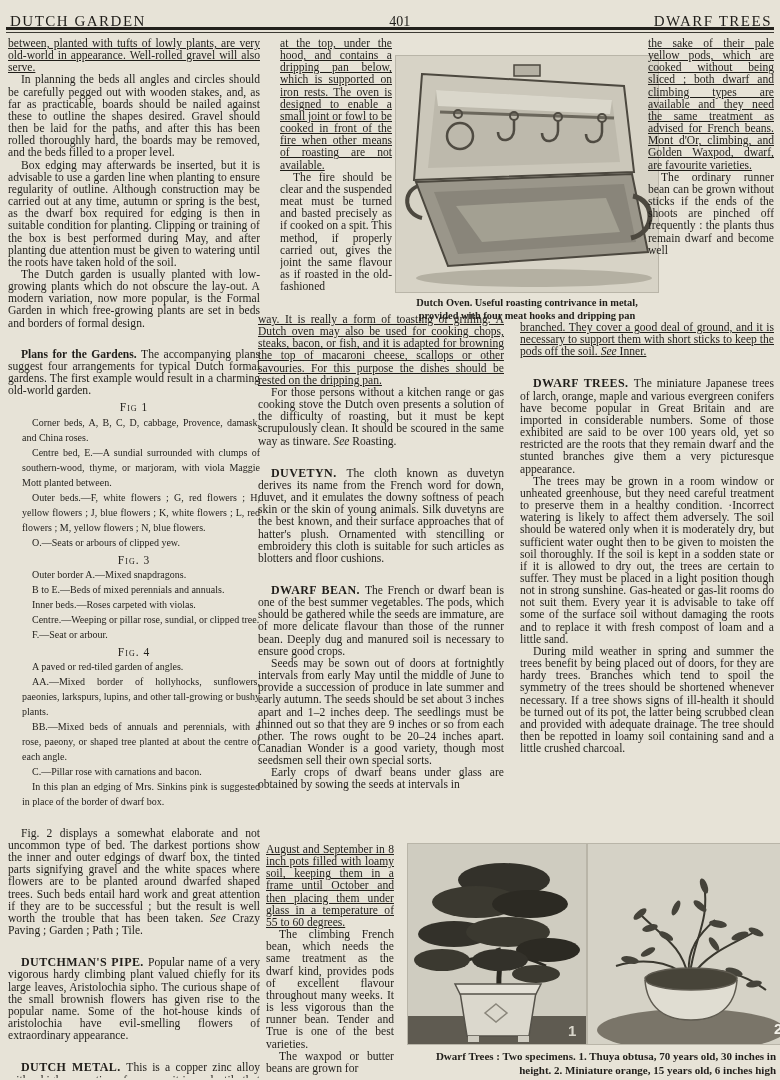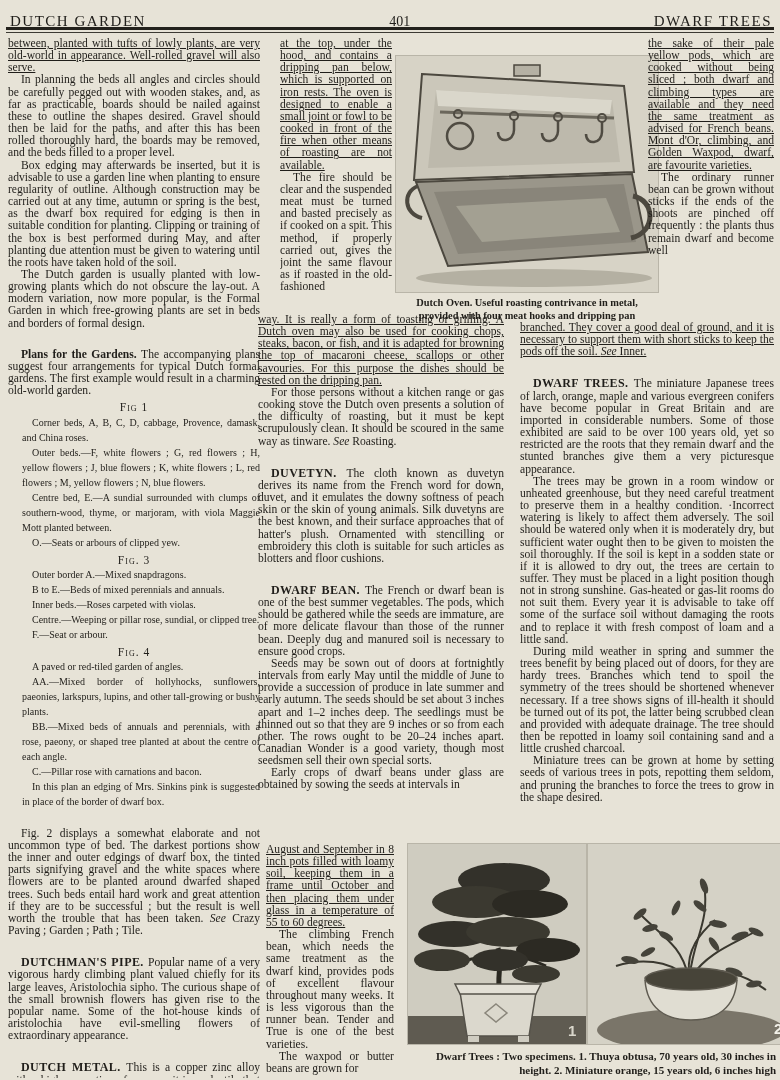--- a/index.html
+++ b/index.html
@@ -69,22 +69,22 @@
   <div class="rule-thin"></div>
 
   <div class="col col1">
       <p class="flush"><span>between, planted with tufts of lowly plants, are very old-world in appearance.  Well-rolled gravel will also serve.</span></p>
       <p><span>In planning the beds all angles and circles should be carefully pegged out with wooden stakes, and, as far as practicable, boards should be nailed against these to outline the shapes desired.  Gravel should then be laid for the paths, and after this has been rolled thoroughly hard, the boards may be removed, and the beds filled to a proper level.</span></p>
       <p><span>Box edging may afterwards be inserted, but it is advisable to use a garden line when planting to ensure regularity of outline. Although construction may be carried out at any time, autumn or spring is the best, as the dwarf box required for edging is then in suitable condition for planting.  Clipping or training of the box is best performed during May, and after planting due attention must be given to watering until the roots have taken hold of the soil.</span></p>
       <p><span>The Dutch garden is usually planted with low-growing plants which do not obscure the lay-out.  A modern variation, now more popular, is the Formal Garden in which free-growing plants are set in beds and borders of formal design.</span></p>
       <p class="entry"><span class="b">Plans for the Gardens.  </span><span>The accompanying plans suggest four arrangements for typical Dutch formal gardens.  The first example would result in a charming old-world garden.</span></p>
       <p class="fighead"><span>Fig 1</span></p>
       <p class="fig"><span>Corner beds, A, B, C, D, cabbage, Provence, damask, and China roses.</span></p>
+      <p class="fig"><span>Centre bed, E.—A sundial surrounded with clumps of southern-wood, thyme, or marjoram, with viola Maggie Mott planted between.</span></p>
       <p class="fig"><span>Outer beds.—F, white flowers ;  G, red flowers ; H, yellow flowers ;  J, blue flowers ;  K, white flowers ; L, red flowers ;  M, yellow flowers ;  N, blue flowers.</span></p>
-      <p class="fig"><span>Centre bed, E.—A sundial surrounded with clumps of southern-wood, thyme, or marjoram, with viola Maggie Mott planted between.</span></p>
       <p class="fig"><span>O.—Seats or arbours of clipped yew.</span></p>
       <p class="fighead"><span>Fig. 3</span></p>
       <p class="fig"><span>Outer border A.—Mixed snapdragons.</span></p>
       <p class="fig"><span>B to E.—Beds of mixed perennials and annuals.</span></p>
       <p class="fig"><span>Inner beds.—Roses carpeted with violas.</span></p>
       <p class="fig"><span>Centre.—Weeping or pillar rose, sundial, or clipped tree.</span></p>
       <p class="fig"><span>F.—Seat or arbour.</span></p>
       <p class="fighead"><span>Fig. 4</span></p>
       <p class="fig"><span>A paved or red-tiled garden of angles.</span></p>
       <p class="fig"><span>AA.—Mixed border of hollyhocks, sunflowers, paeonies, larkspurs, lupins, and other tall-growing or bushy plants.</span></p>
@@ -146,21 +146,20 @@
       <p class="entry"><span class="lead">DWARF BEAN.  </span><span>The French or dwarf bean is one of the best summer vegetables. The pods, which should be gathered while the seeds are immature, are of more delicate flavour than those of the runner bean.  Deeply dug and manured soil is necessary to ensure good crops.</span></p>
       <p><span>Seeds may be sown out of doors at fortnightly intervals from early May until the middle of June to provide a succession of produce in late summer and early autumn. The seeds should be set about 3 inches apart and 1–2 inches deep.  The seedlings must be thinned out so that they are 9 inches or so from each other.  The rows ought to be 20–24 inches apart.  Canadian Wonder is a good variety, though most seedsmen sell their own special sorts.</span></p>
       <p><span>Early crops of dwarf beans under glass are obtained by sowing the seeds at intervals in</span></p>
     </div>
 
   <div class="col col3wide">
       <p class="flush"><span>branched.  They cover a good deal of ground, and it is necessary to support them with short sticks to keep the pods off the soil.  </span><span class="i">See</span><span> Inner.</span></p>
       <p class="entry"><span class="lead">DWARF TREES.  </span><span>The miniature Japanese trees of larch, orange, maple and various evergreen conifers have become popular in Great Britain and are imported in considerable numbers.  Some of those exhibited are said to be over 100 years old, yet so restricted are the roots that they remain dwarf and the stunted branches give them a very picturesque appearance.</span></p>
       <p><span>The trees may be grown in a room window or unheated greenhouse, but they need careful treatment to preserve them in a healthy condition. ·Incorrect watering is likely to affect them adversely.  The soil should be watered only when it is moderately dry, but sufficient water ought then to be given to moisten the soil thoroughly.  If the soil is kept in a sodden state or if it is allowed to dry out, the trees are certain to suffer.  They must be placed in a light position though not in strong sunshine. Gas-heated or gas-lit rooms do not suit them. Every year it is advisable to take off some of the surface soil without damaging the roots and to replace it with fresh compost of loam and a little sand.</span></p>
       <p><span>During mild weather in spring and summer the trees benefit by being placed out of doors, for they are hardy trees.  Branches which tend to spoil the symmetry of the trees should be shortened whenever necessary.  If a tree shows signs of ill-health it should be turned out of its pot, the latter being scrubbed clean and provided with adequate drainage.  The tree should then be repotted in loamy soil containing sand and a little crushed charcoal.</span></p>
-      <p><span>Miniature trees can be grown at home by setting seeds of various trees in pots, repotting them seldom, and pruning the branches to force the trees to grow in the shape desired.</span></p>
     </div>
 
   <div class="col col2bot">
       <p class="flush"><span>August and September in 8 inch pots filled with loamy soil, keeping them in a frame until October and then placing them under glass in a temperature of 55 to 60 degrees.</span></p>
       <p><span>The climbing French bean, which needs the same treatment as the dwarf kind, provides pods of excellent flavour throughout many weeks.  It is less vigorous than the runner bean.  Tender and True is one of the best varieties.</span></p>
       <p><span>The waxpod or butter beans are grown for</span></p>
     </div>
 
   <figure class="trees-figure">
     <div class="trees-photos">

